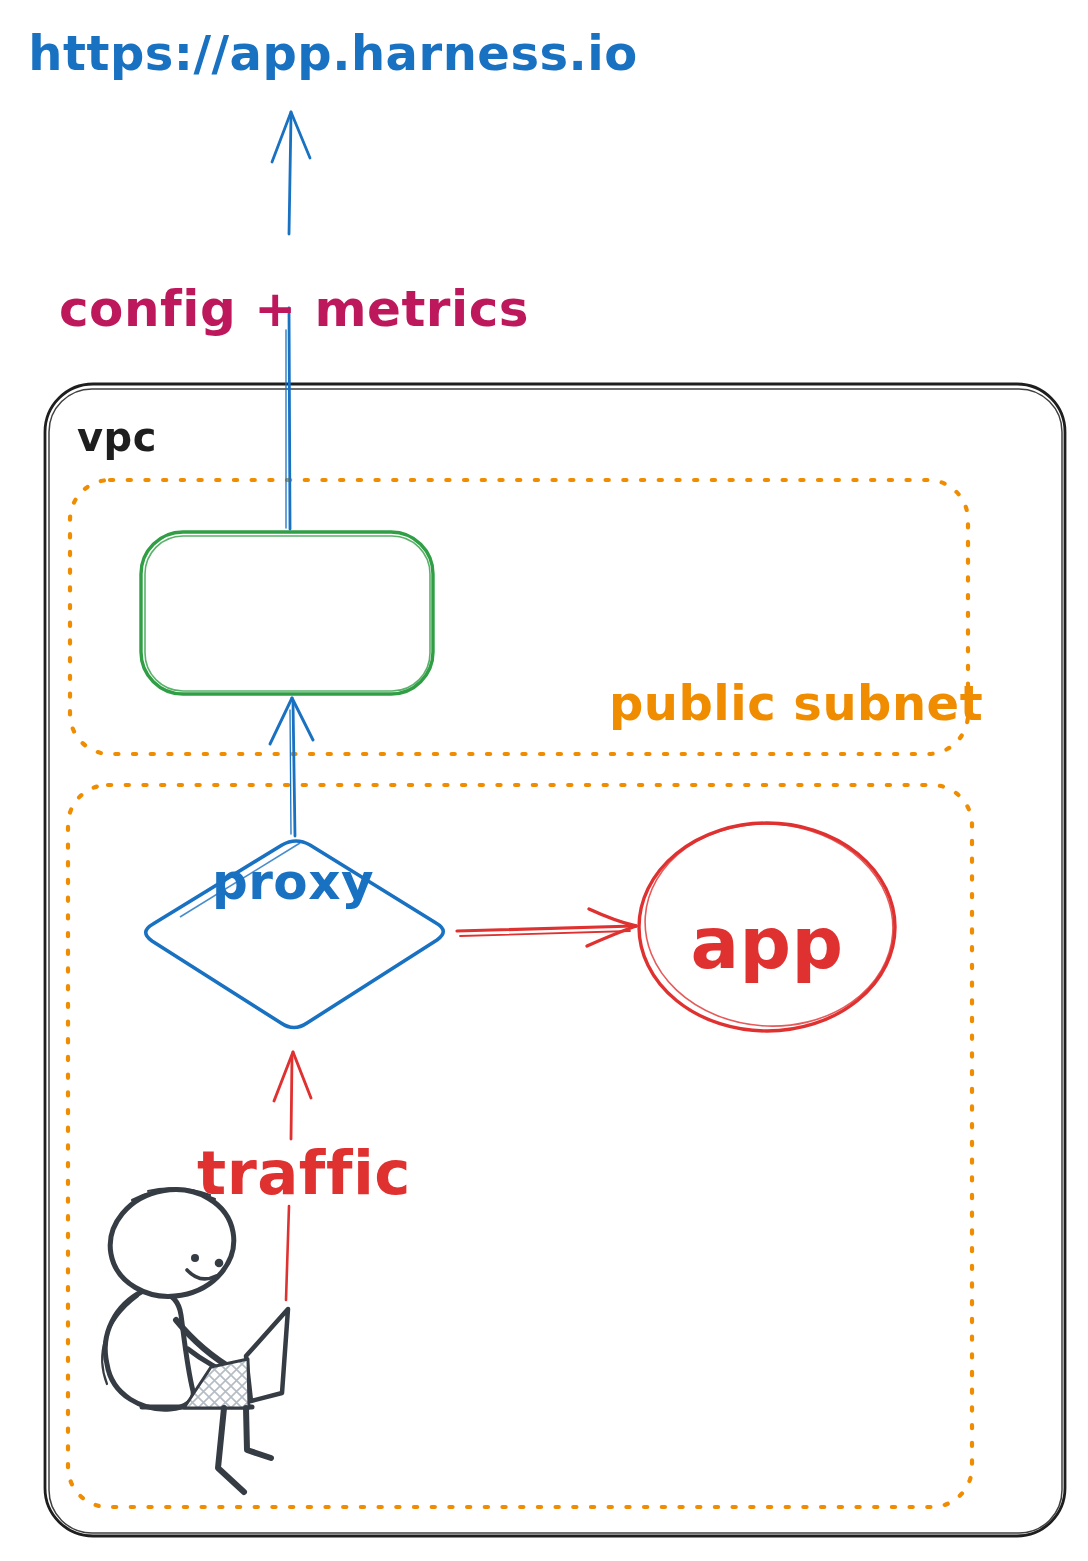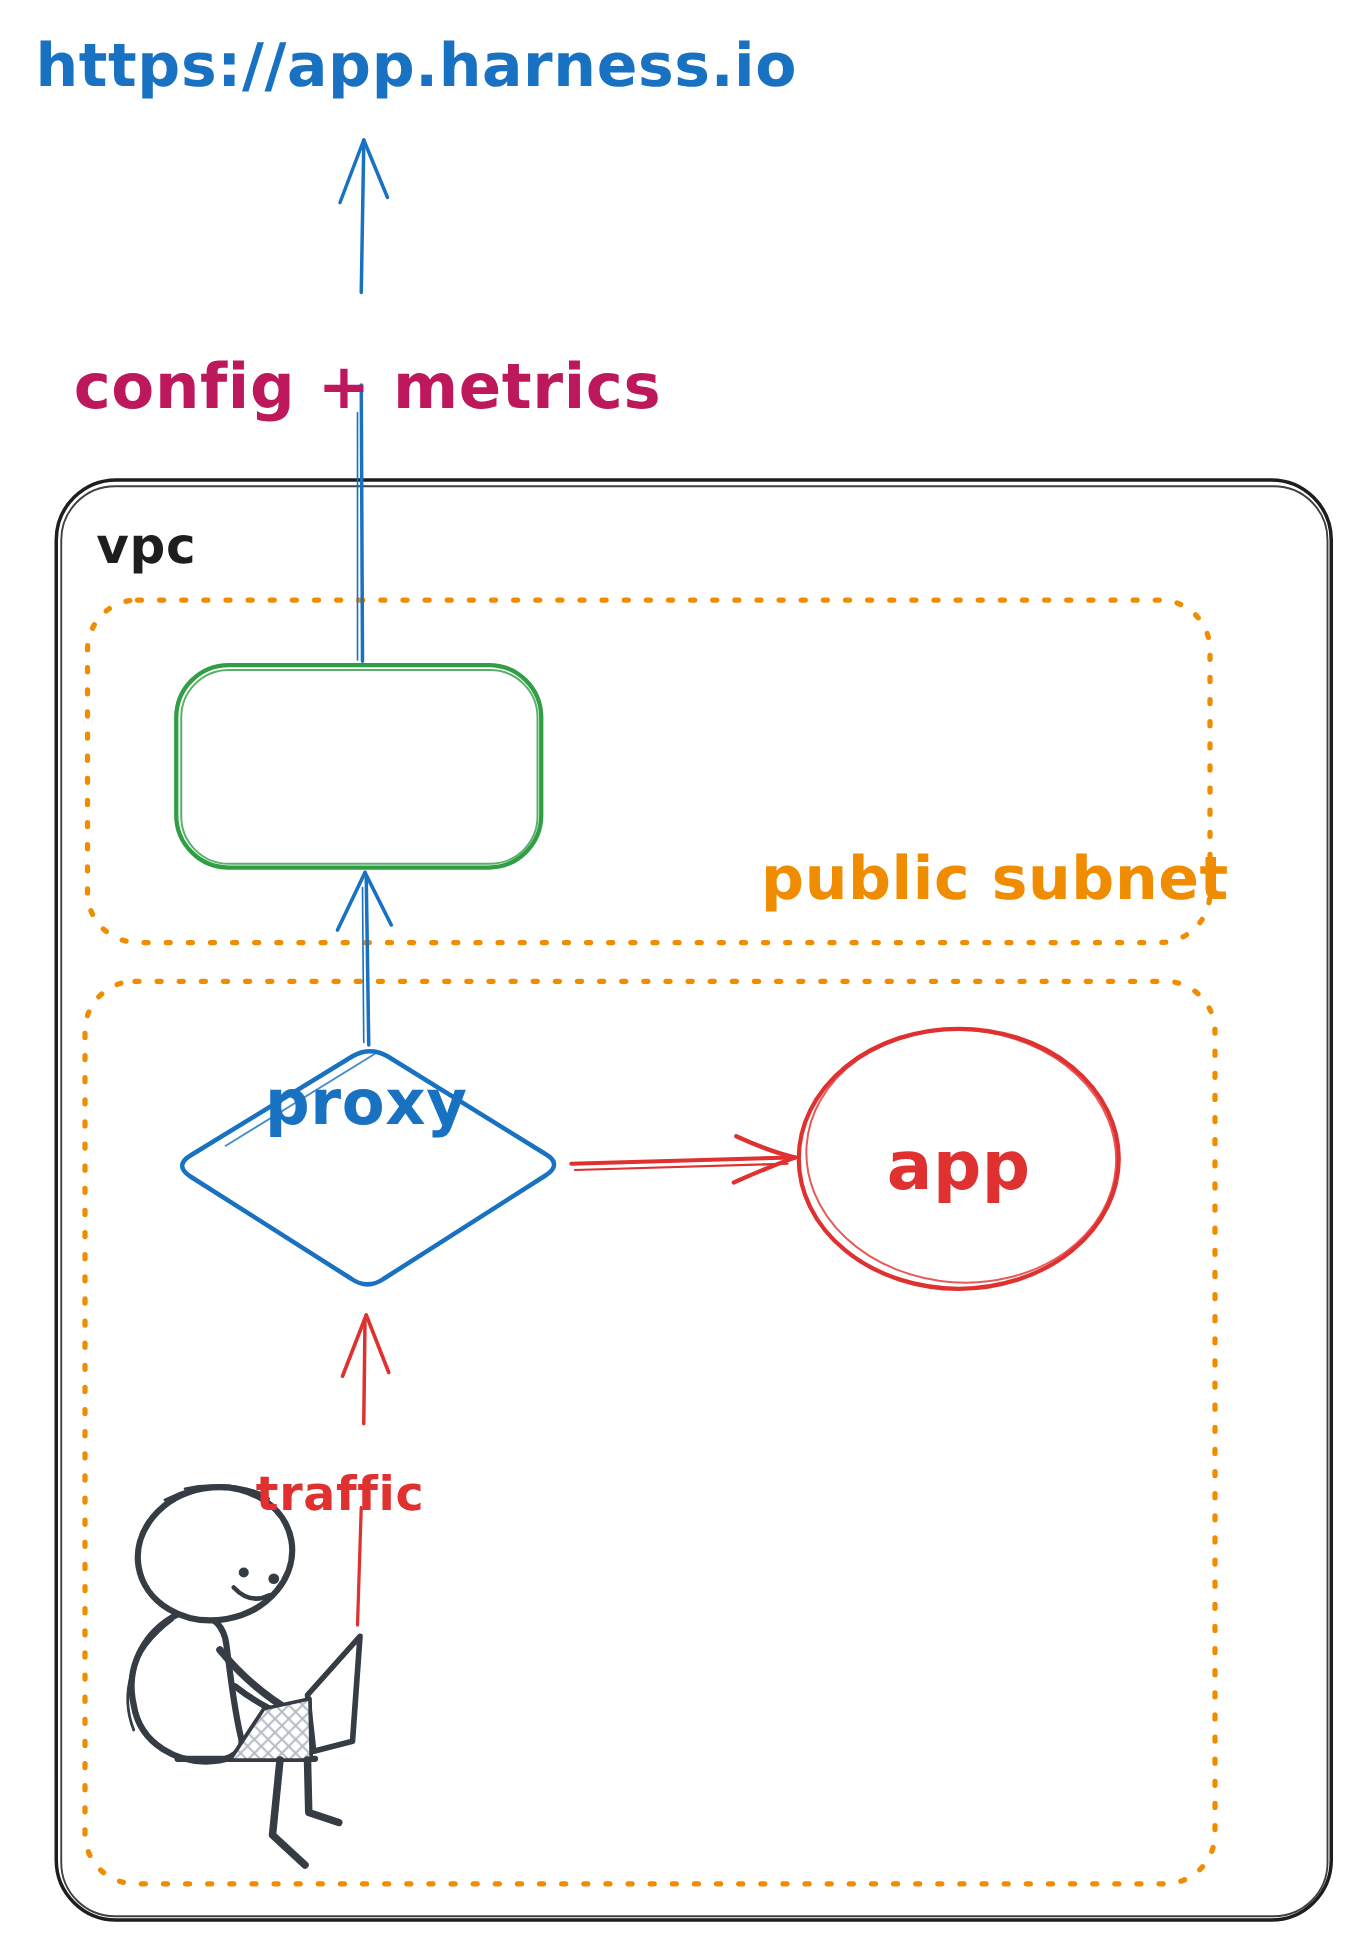--- a/index.html
+++ b/index.html
@@ -18,22 +18,22 @@
     letter-spacing:0.5px;
     line-height:1.15;
   }
   .centered{transform:translateX(-50%);}
   .lbl-url        {left:333px;top:26px;   font-size:48px;color:#1971c2;}
   .lbl-config     {left:294px;top:252px;  font-size:50px;color:#be185d;margin-top:29px;}
   .lbl-vpc        {left:77px; top:414px;  font-size:40px;color:#1e1e1e;font-weight:700;}
   .lbl-nat        {left:288px;top:544px;  font-size:50px;color:#2f9e44;text-align:center;line-height:64px;}
   .lbl-public     {left:770px;top:676px;  font-size:48px;color:#f08c00;margin-left:26px;}
   .lbl-proxy      {left:293px;top:854px;  font-size:50px;color:#1971c2;}
-  .lbl-app        {left:767px;top:902px;  font-size:54px;color:#e03131;}
-  .lbl-traffic    {left:272px;top:1138px; font-size:38px;color:#e03131;margin-top:36px;}
+  .lbl-app        {left:767px;top:902px;  font-size:72px;color:#e03131;}
+  .lbl-traffic    {left:304px;top:1138px; font-size:61px;color:#e03131;}
   .lbl-private    {left:748px;top:1422px; font-size:50px;color:#f08c00;}
   .nat-line{display:block;}
 </style>
 </head>
 <body>
 
 <div class="canvas">
 
   <svg class="artwork" width="1088" height="1561" viewBox="0 0 1088 1561">
     <defs>

